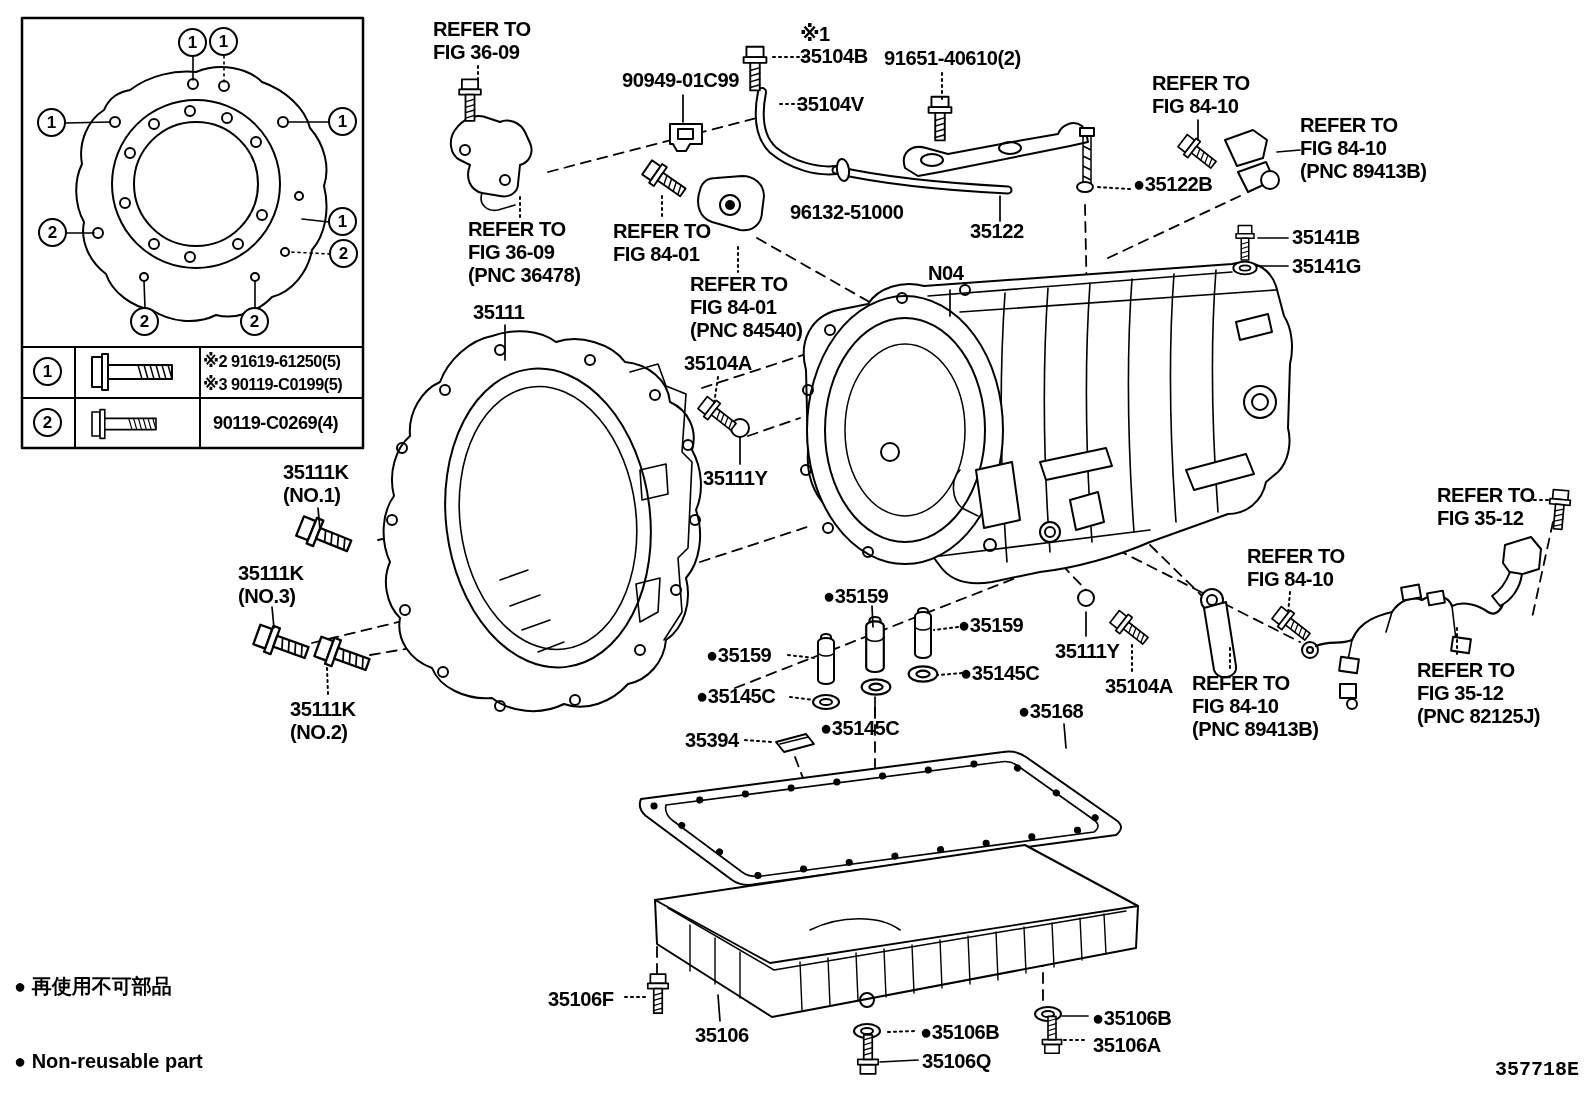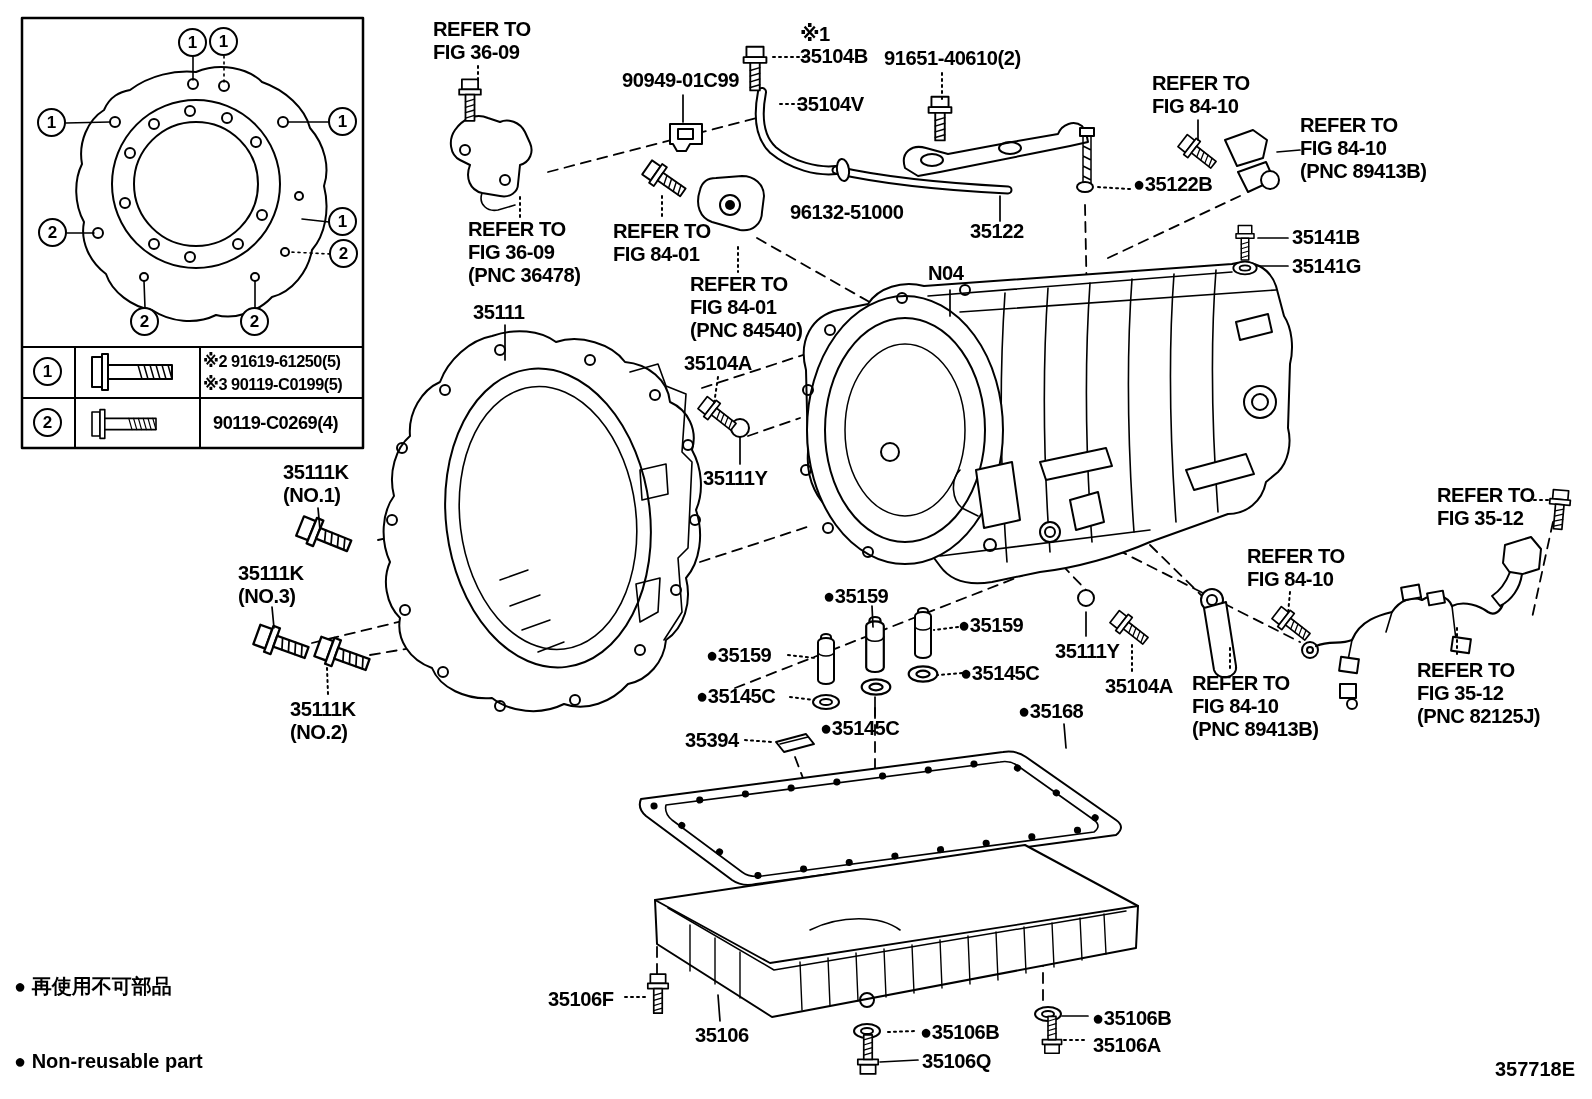--- a/index.html
+++ b/index.html
@@ -8,21 +8,21 @@
   #art{position:absolute;left:0;top:0;}
   .part-label{position:absolute;font-weight:700;font-size:21px;line-height:23px;
               letter-spacing:-0.5px;white-space:pre;transform:scaleX(0.96);transform-origin:left top;}
   .callout{position:absolute;width:25px;height:25px;border:2.5px solid #000;border-radius:50%;
            background:#fff;display:flex;align-items:center;justify-content:center;
            font-weight:700;font-size:17px;}
   .tbl-text{position:absolute;font-weight:700;font-size:17px;letter-spacing:-0.5px;white-space:pre;
             transform:scaleX(0.96);transform-origin:left top;}
   .tbl-text.big{font-size:19px;}
   #legend{position:absolute;left:14px;top:924px;font-weight:700;font-size:20px;line-height:25px;white-space:pre;}
-  #footer-code{position:absolute;left:1495px;top:1058px;font-weight:700;font-size:20px;letter-spacing:0;}
+  #footer-code{position:absolute;left:1495px;top:1058px;font-weight:700;font-size:20px;letter-spacing:0;font-family:Liberation Mono, monospace;}
 </style>
 </head>
 <body>
 
 <div id="stage">
 
 <svg id="art" width="1592" height="1099" viewBox="0 0 1592 1099" fill="none" stroke="#000" stroke-width="2" stroke-linecap="round" stroke-linejoin="round">
   <defs>
     <g id="bolt">
       <path d="M-14,-9 L-3,-9 L-3,9 L-14,9 Z" fill="#fff"></path>

